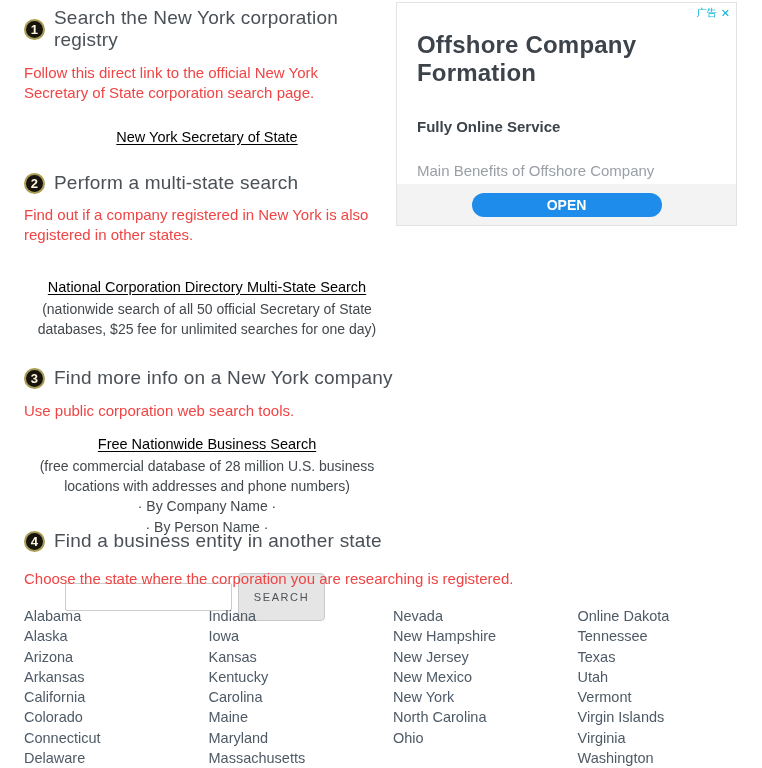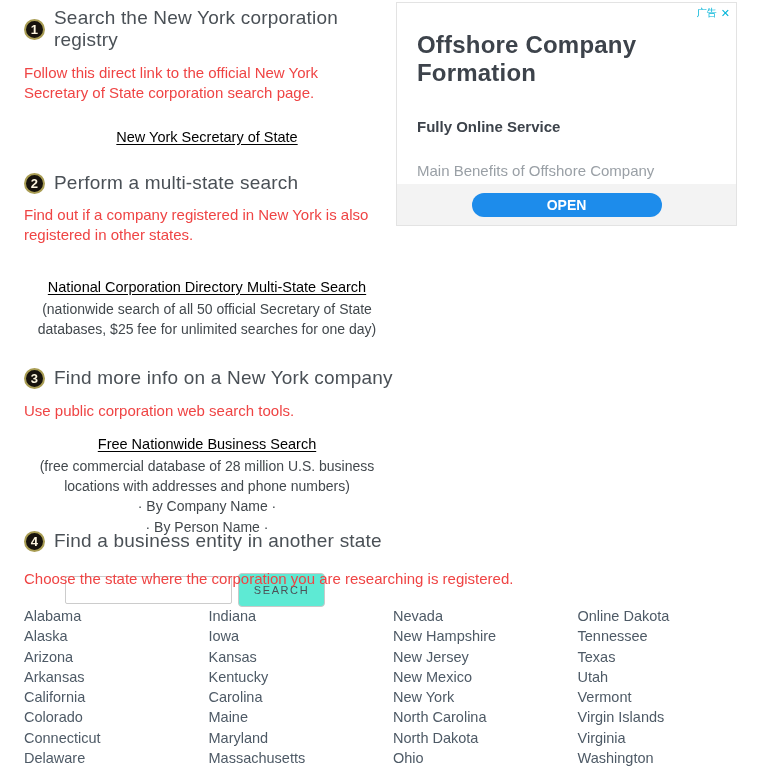--- a/index.html
+++ b/index.html
@@ -19,21 +19,21 @@
 
   .center-block { width: 366px; text-align: center; }
   a.page-link { color: #000000; font-size: 14.5px; text-decoration: underline;
     text-underline-offset: 2px; cursor: pointer; }
   .note-text { color: #42484d; font-size: 14px; line-height: 19.5px; }
   .bullet-line { color: #42484d; font-size: 14px; line-height: 20.5px; cursor: pointer; }
 
   .search-row { display: flex; align-items: center; margin-left: 41px; margin-top: 36px; }
   .search-input { width: 167px; height: 28px; border: 1px solid #cccccc;
     border-radius: 2px; background: #fff; font-size: 14px; padding: 0 6px; outline: none; }
-  .search-btn { margin-left: 6px; width: 87px; height: 34px; background: #5eead4;
+  .search-btn { margin-left: 6px; width: 87px; height: 48px; background: #e5e5e5;
     border: 1px solid #c9c9c9; border-radius: 4px; font-size: 11px; color: #4c5257;
     letter-spacing: 1.6px; cursor: pointer; font-family: "Liberation Sans", sans-serif; }
 
   .section-four { position: absolute; left: 0; top: 530px; width: 762px; padding-left: 24px; }
   .section-four .green-text { width: 700px; }
   .states-grid { display: flex; margin-top: 17px; }
   .states-col { width: 189.5px; }
   .state-item { font-size: 14.5px; color: #4e5a66; line-height: 20.3px; cursor: pointer; }
 
   
@@ -141,21 +141,20 @@
         <div class="state-item">Maryland</div>
         <div class="state-item">Massachusetts</div>
       </div>
     <div class="states-col">
         <div class="state-item">Nevada</div>
         <div class="state-item">New Hampshire</div>
         <div class="state-item">New Jersey</div>
         <div class="state-item">New Mexico</div>
         <div class="state-item">New York</div>
         <div class="state-item">North Carolina</div>
-        <div class="state-item">North Dakota</div>
         <div class="state-item">Ohio</div>
       </div>
     <div class="states-col">
         <div class="state-item">Online Dakota</div>
         <div class="state-item">Tennessee</div>
         <div class="state-item">Texas</div>
         <div class="state-item">Utah</div>
         <div class="state-item">Vermont</div>
         <div class="state-item">Virgin Islands</div>
         <div class="state-item">Virginia</div>

